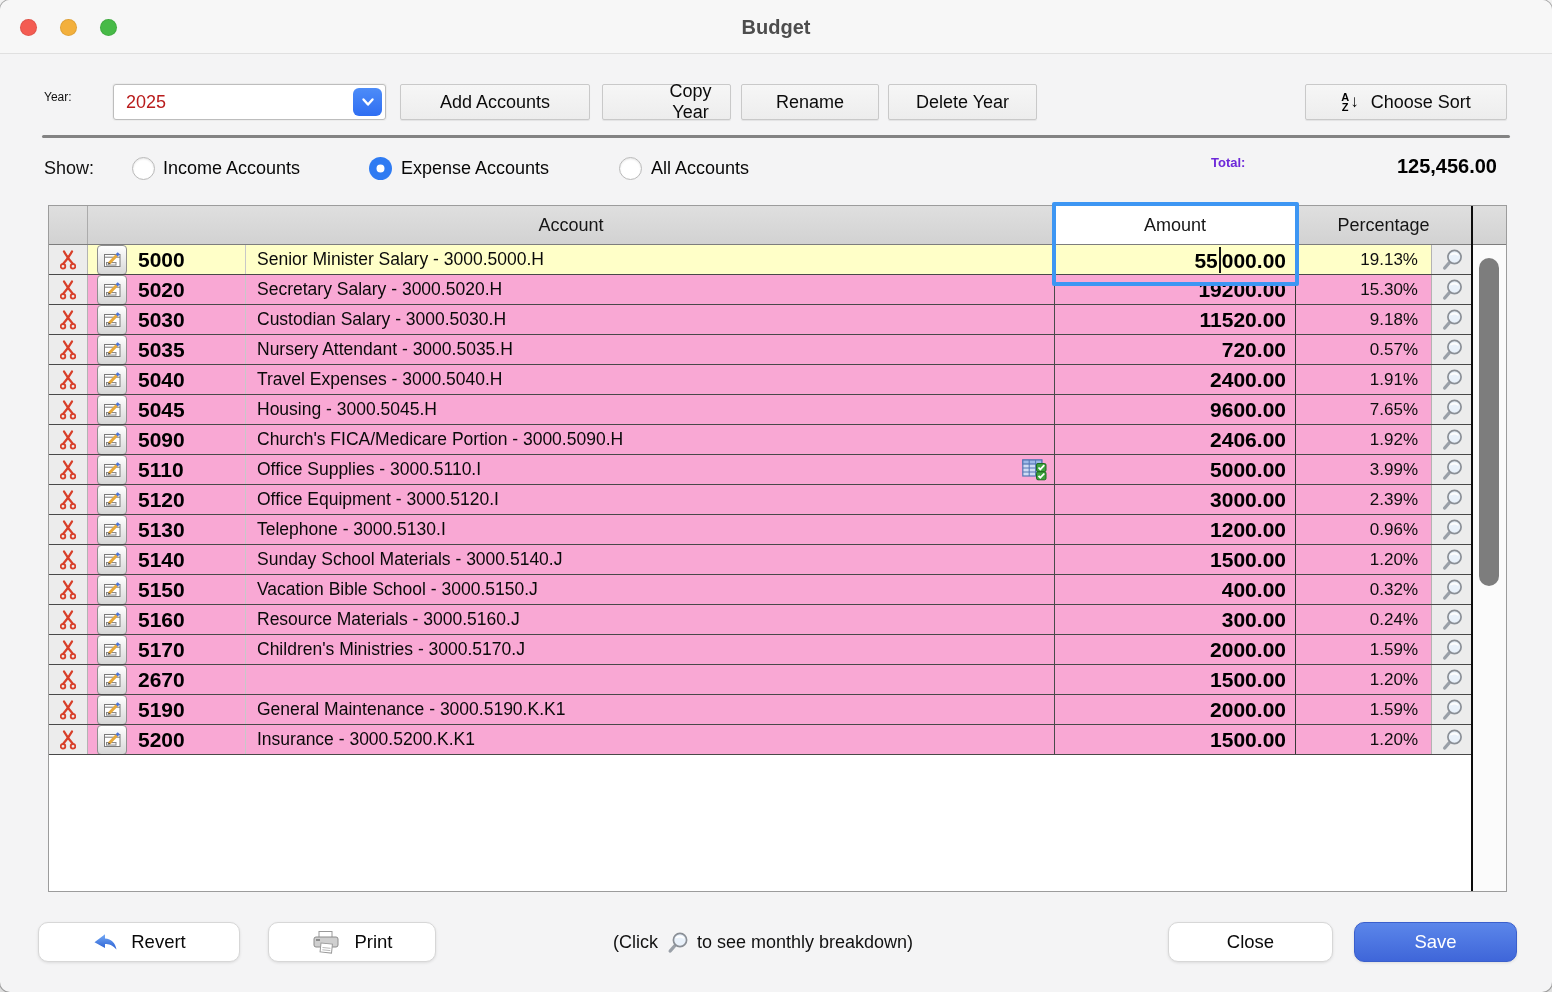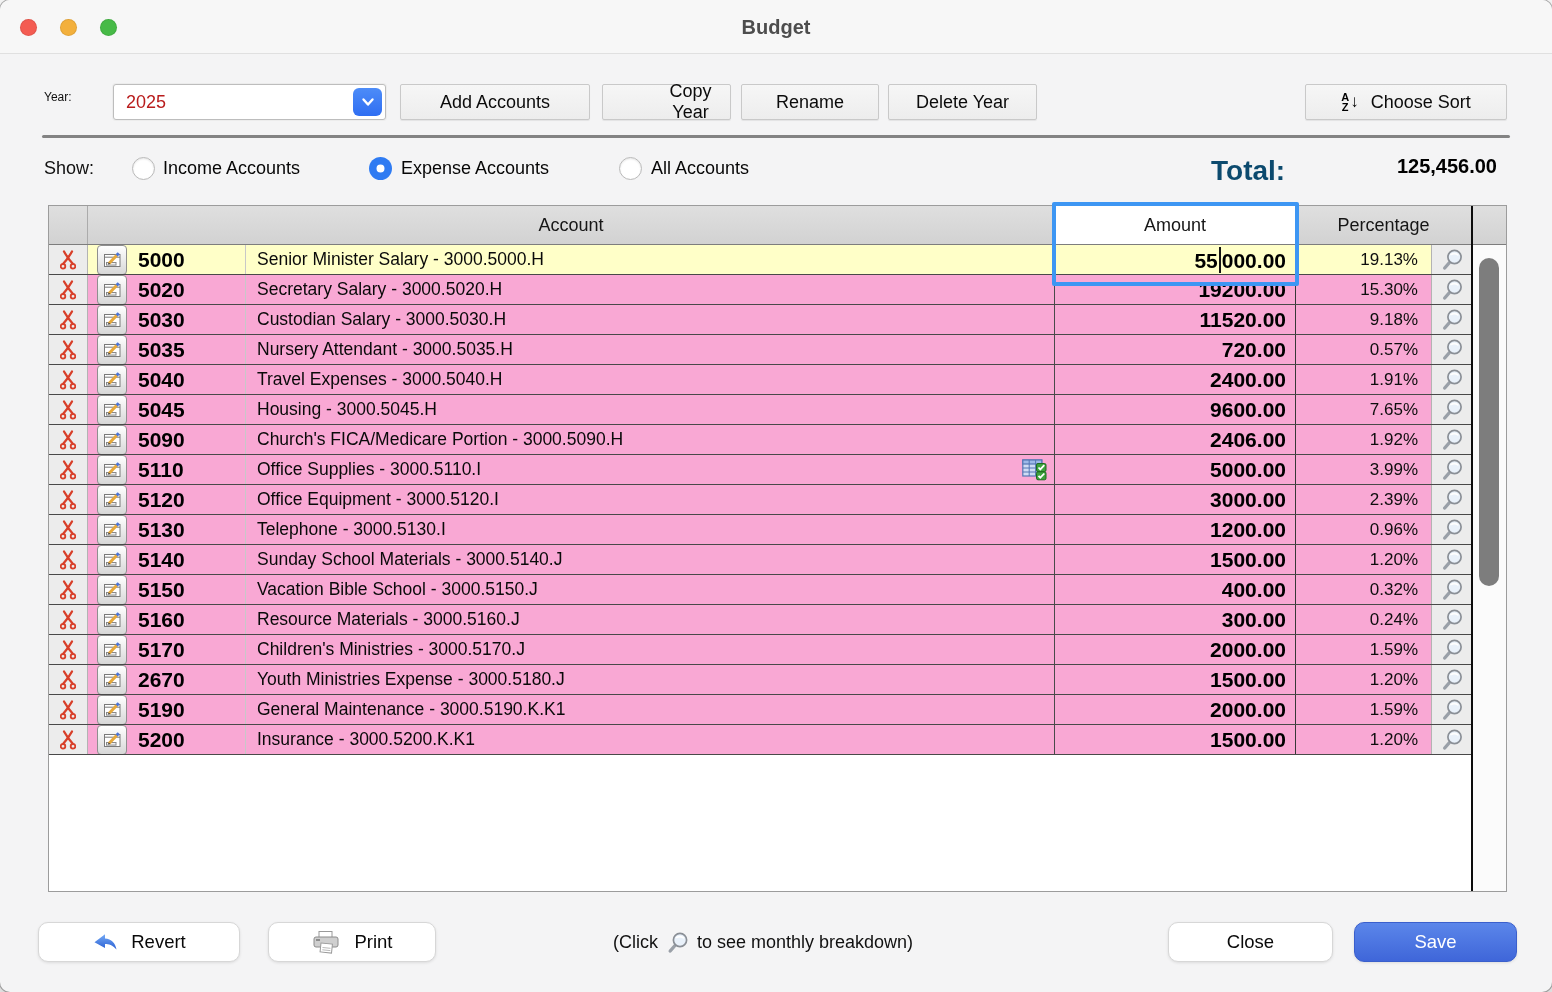--- a/index.html
+++ b/index.html
@@ -46,21 +46,21 @@
   
   .filterrow { position:absolute; top:150px; left:0; right:0; height:38px; }
   .show-label { position:absolute; left:44px; top:8px; font-size:18px; color:#101010; }
   .radio { position:absolute; top:7px; width:23px; height:23px; border-radius:50%;
     background:#fff; border:1px solid #b9b9b9; box-shadow:inset 0 1px 2px rgba(0,0,0,0.10); }
   .radio.on { border:none; box-shadow:inset 0 0 0 7.5px #2f7bf2; }
   .radio-label { position:absolute; top:8px; font-size:18px; color:#060606; }
   .r1 { left:132px; }  .rl1 { left:163px; }
   .r2 { left:369px; }  .rl2 { left:401px; }
   .r3 { left:619px; }  .rl3 { left:651px; }
-  .total-label { position:absolute; top:5px; left:1211px; font-size:28px; font-weight:bold; color:#0c4a6e; }
+  .total-label { position:absolute; top:5px; left:1211px; font-size:13px; font-weight:bold; color:#6d28d9; }
   .total-value { position:absolute; top:5px; right:55px; font-size:20px; font-weight:bold; color:#000; }
   
   .table { position:absolute; top:205px; left:48px; width:1459px; height:687px;
     background:#fff; border:1px solid #9c9c9c; }
   .thead { display:grid; grid-template-columns:39px 967px 241px 175px; height:39px;
     background:linear-gradient(#dfdfdf,#d2d2d2); border-bottom:1px solid #7d7d7d; }
   .thead .hcell { display:flex; align-items:center; justify-content:center;
     font-size:18px; color:#161616; border-right:1px solid #ababab; }
   .thead .hcell.h-amount { background:#ffffff; border-right:1px solid #6b6b6b; }
   .thead .hcell.h-blank  { border-right:1px solid #ababab; }
@@ -697,21 +697,20 @@
               </svg>
       </button>
     </div>
     <div class="cell c-acct">
       <button class="edit-btn">
         <svg width="19" height="18" viewBox="0 0 19 18">
                 <use href="#svg-edit"></use>
               </svg>
       </button>
       <span class="acct-num">2670</span>
-      <span class="acct-desc">Youth Ministries Expense - 3000.5180.J</span>
 
     </div>
     <div class="cell c-amt">
       <span>1500.00</span>
     </div>
     <div class="cell c-pct">
       <span>1.20%</span>
     </div>
     <div class="cell c-mag">
       <button class="mag-btn">

